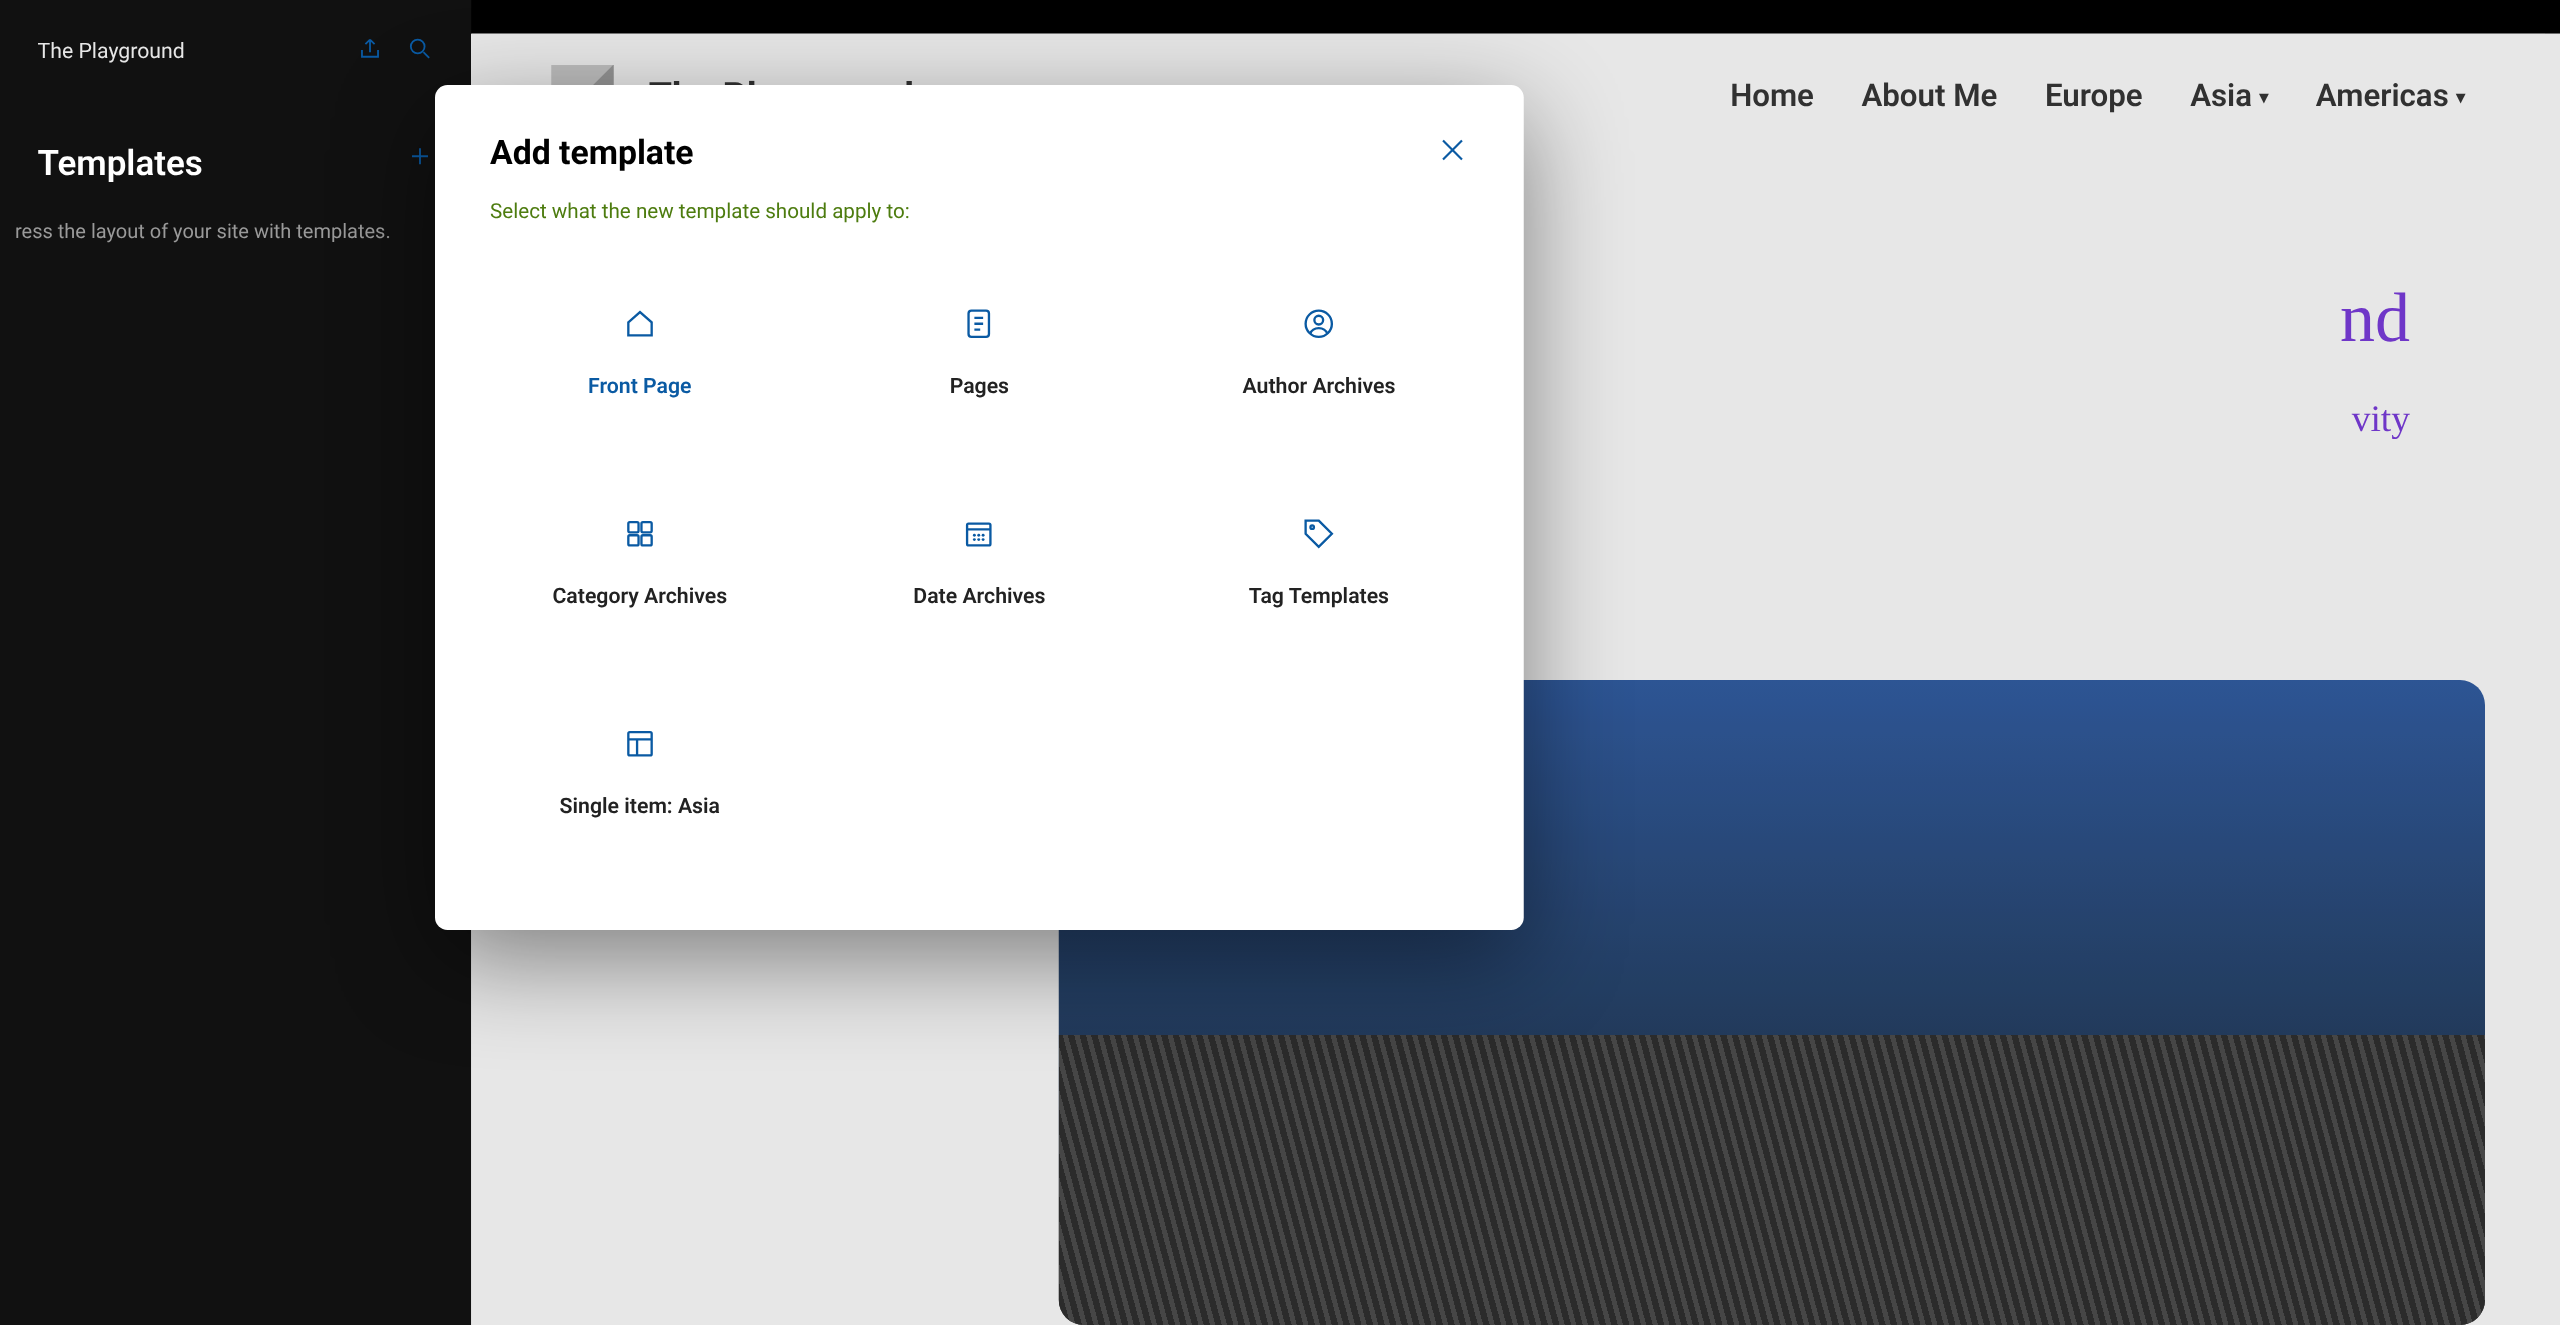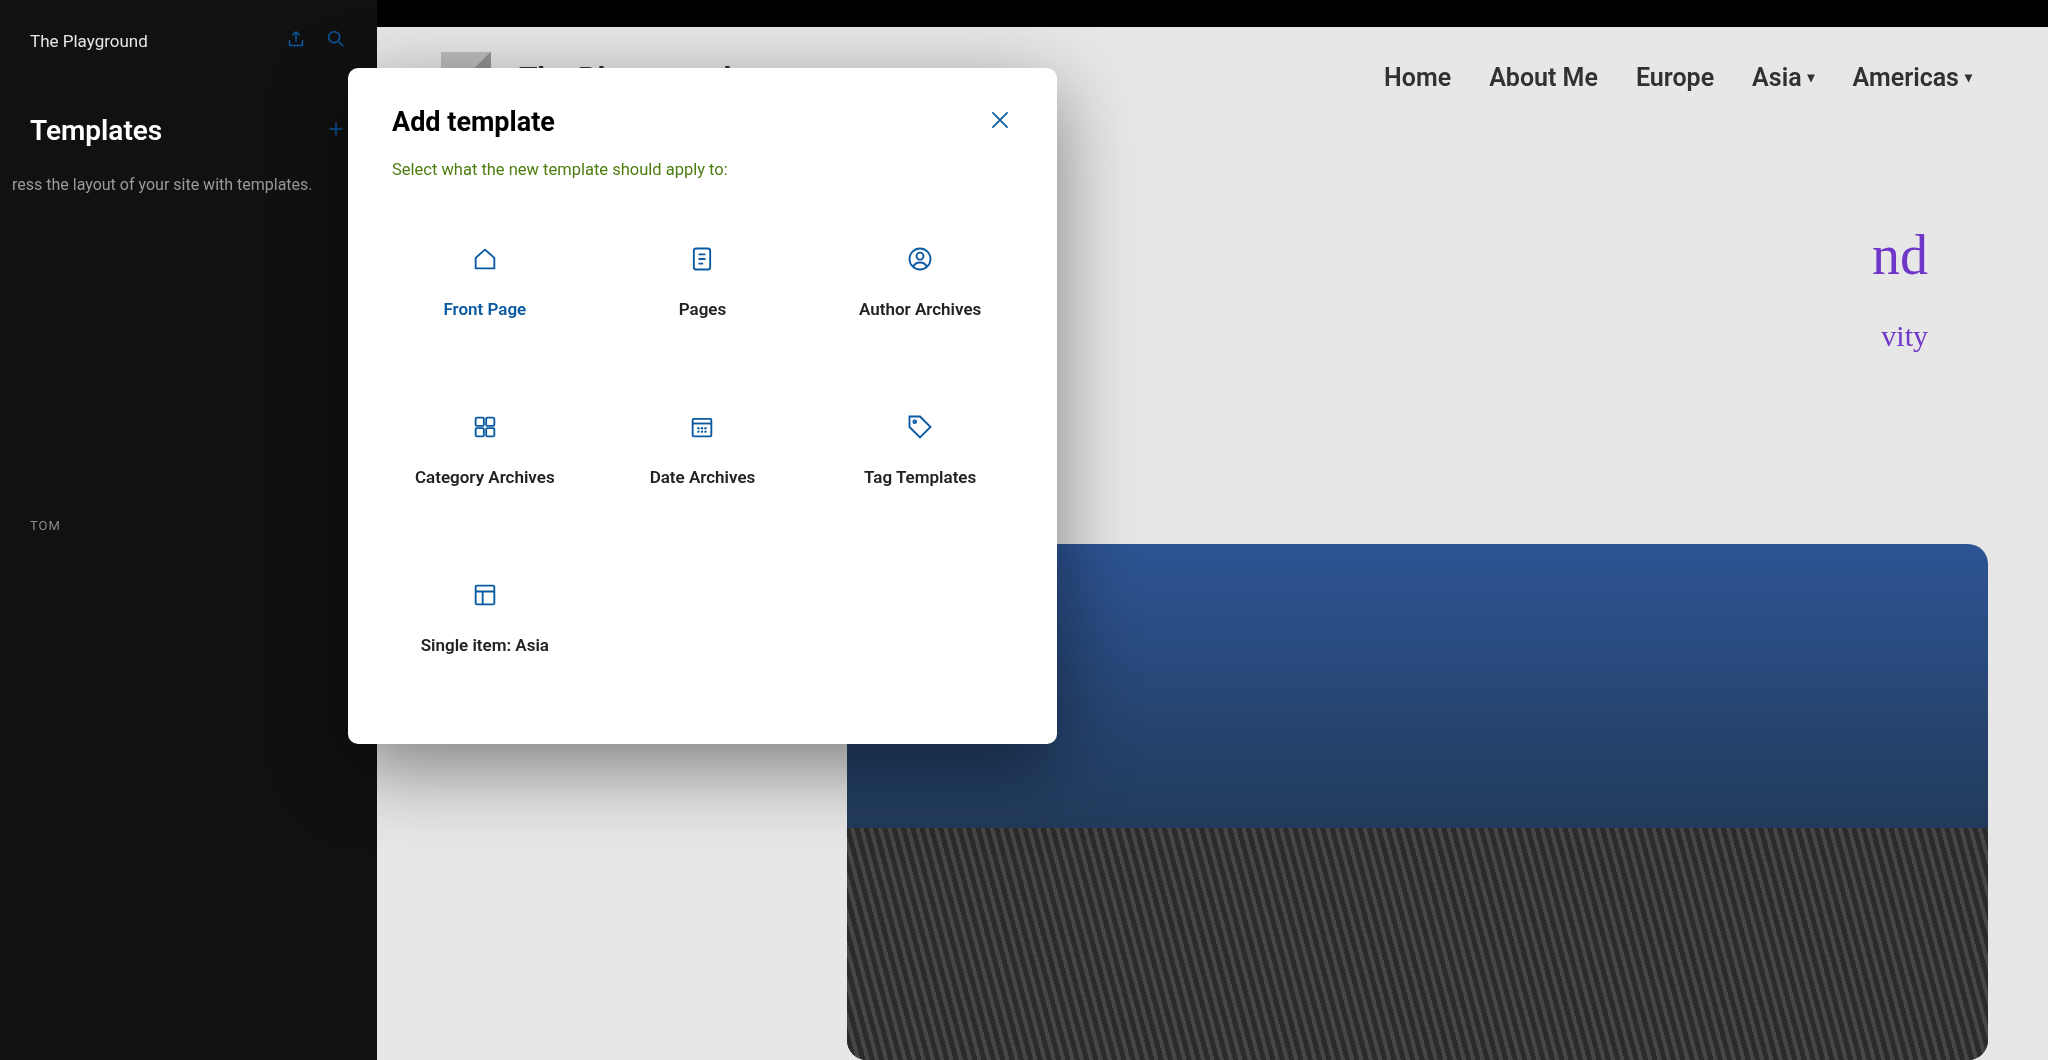--- a/index.html
+++ b/index.html
@@ -30,21 +30,20 @@
   }
   .site-name {
     color: #e6e6e6;
     font-size: 17px;
   }
   .top-icons { display: flex; gap: 18px; }
   .top-icons svg { width: 22px; height: 22px; }
 
   .templates-row {
     display: flex;
-    align-items: center;
     justify-content: space-between;
     margin-bottom: 28px;
   }
   .templates-title {
     color: #fff;
     font-size: 28px;
     font-weight: 600;
   }
   .add-icon svg { width: 22px; height: 22px; }
 
@@ -155,21 +154,21 @@
     inset: 0;
     background: rgba(120,120,120,0.18);
     pointer-events: none;
   }
 
   
   .modal {
     position: absolute;
     left: 348px;
     top: 68px;
-    width: 709px;
+    width: 871px;
     height: 676px;
     background: #fff;
     border-radius: 10px;
     box-shadow: 0 24px 80px rgba(0,0,0,.45);
     padding: 38px 44px 30px;
     display: flex;
     flex-direction: column;
   }
   .modal-head {
     display: flex;
@@ -245,21 +244,20 @@
 
   <p class="templates-desc">ress the layout of your site with templates.</p>
 
   <ul class="side-list">
     <li>&nbsp;</li>
     <li>&nbsp;</li>
     <li>&nbsp;</li>
     <li>&nbsp;</li>
     <li>&nbsp;</li>
     <li>&nbsp;</li>
-    <li class="section-head">TOM</li>
     <li>&nbsp;</li>
     <li>&nbsp;</li>
     <li>&nbsp;</li>
     <li>&nbsp;</li>
   </ul>
 </aside>
 
 <div class="canvas">
   <div class="page-inner">
     <header class="page-header">

